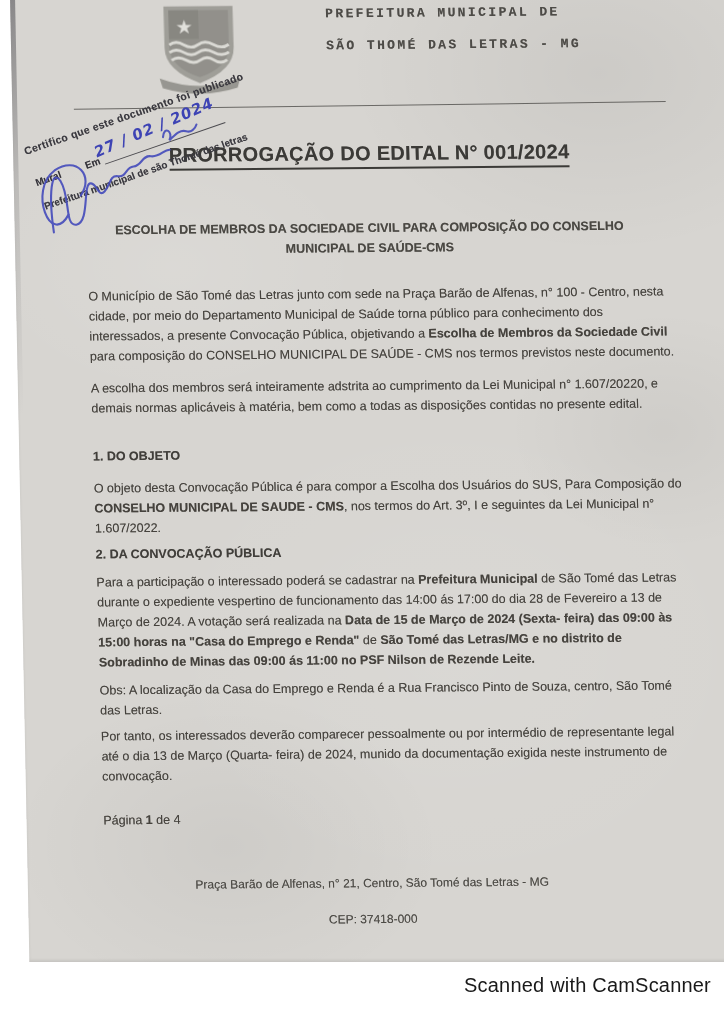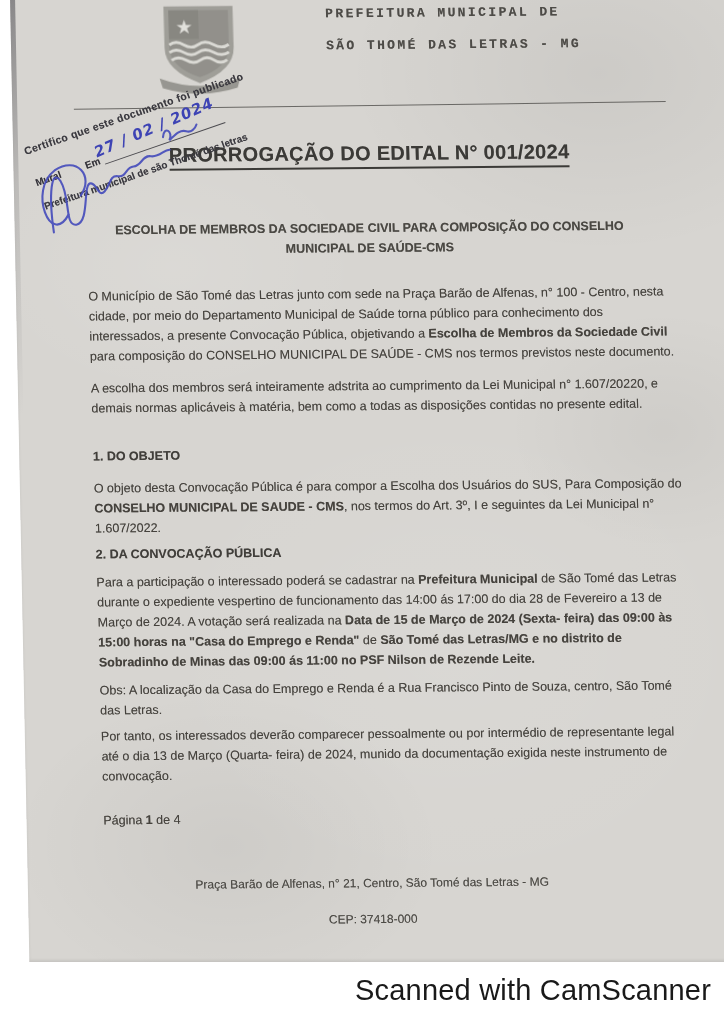--- a/index.html
+++ b/index.html
@@ -106,21 +106,21 @@
     position:absolute;left:40px;top:880px;width:600px;text-align:center;
     font-size:12px;color:#4c4a45;
   }
   .doc-footer .cep{margin-top:22px;}
   
   .watermark-band{
     position:absolute;left:0;top:962px;width:724px;height:62px;background:#ffffff;
   }
   .watermark{
     position:absolute;right:13px;top:12px;
-    font-size:29px;color:#191919;letter-spacing:.2px;
+    font-size:20px;color:#191919;letter-spacing:.2px;
     font-family:"Liberation Sans", sans-serif;
   }
 </style>
 </head>
 <body>
 
 <div class="page">
   <div class="page-left-edge"></div>
 
   <div class="content">

